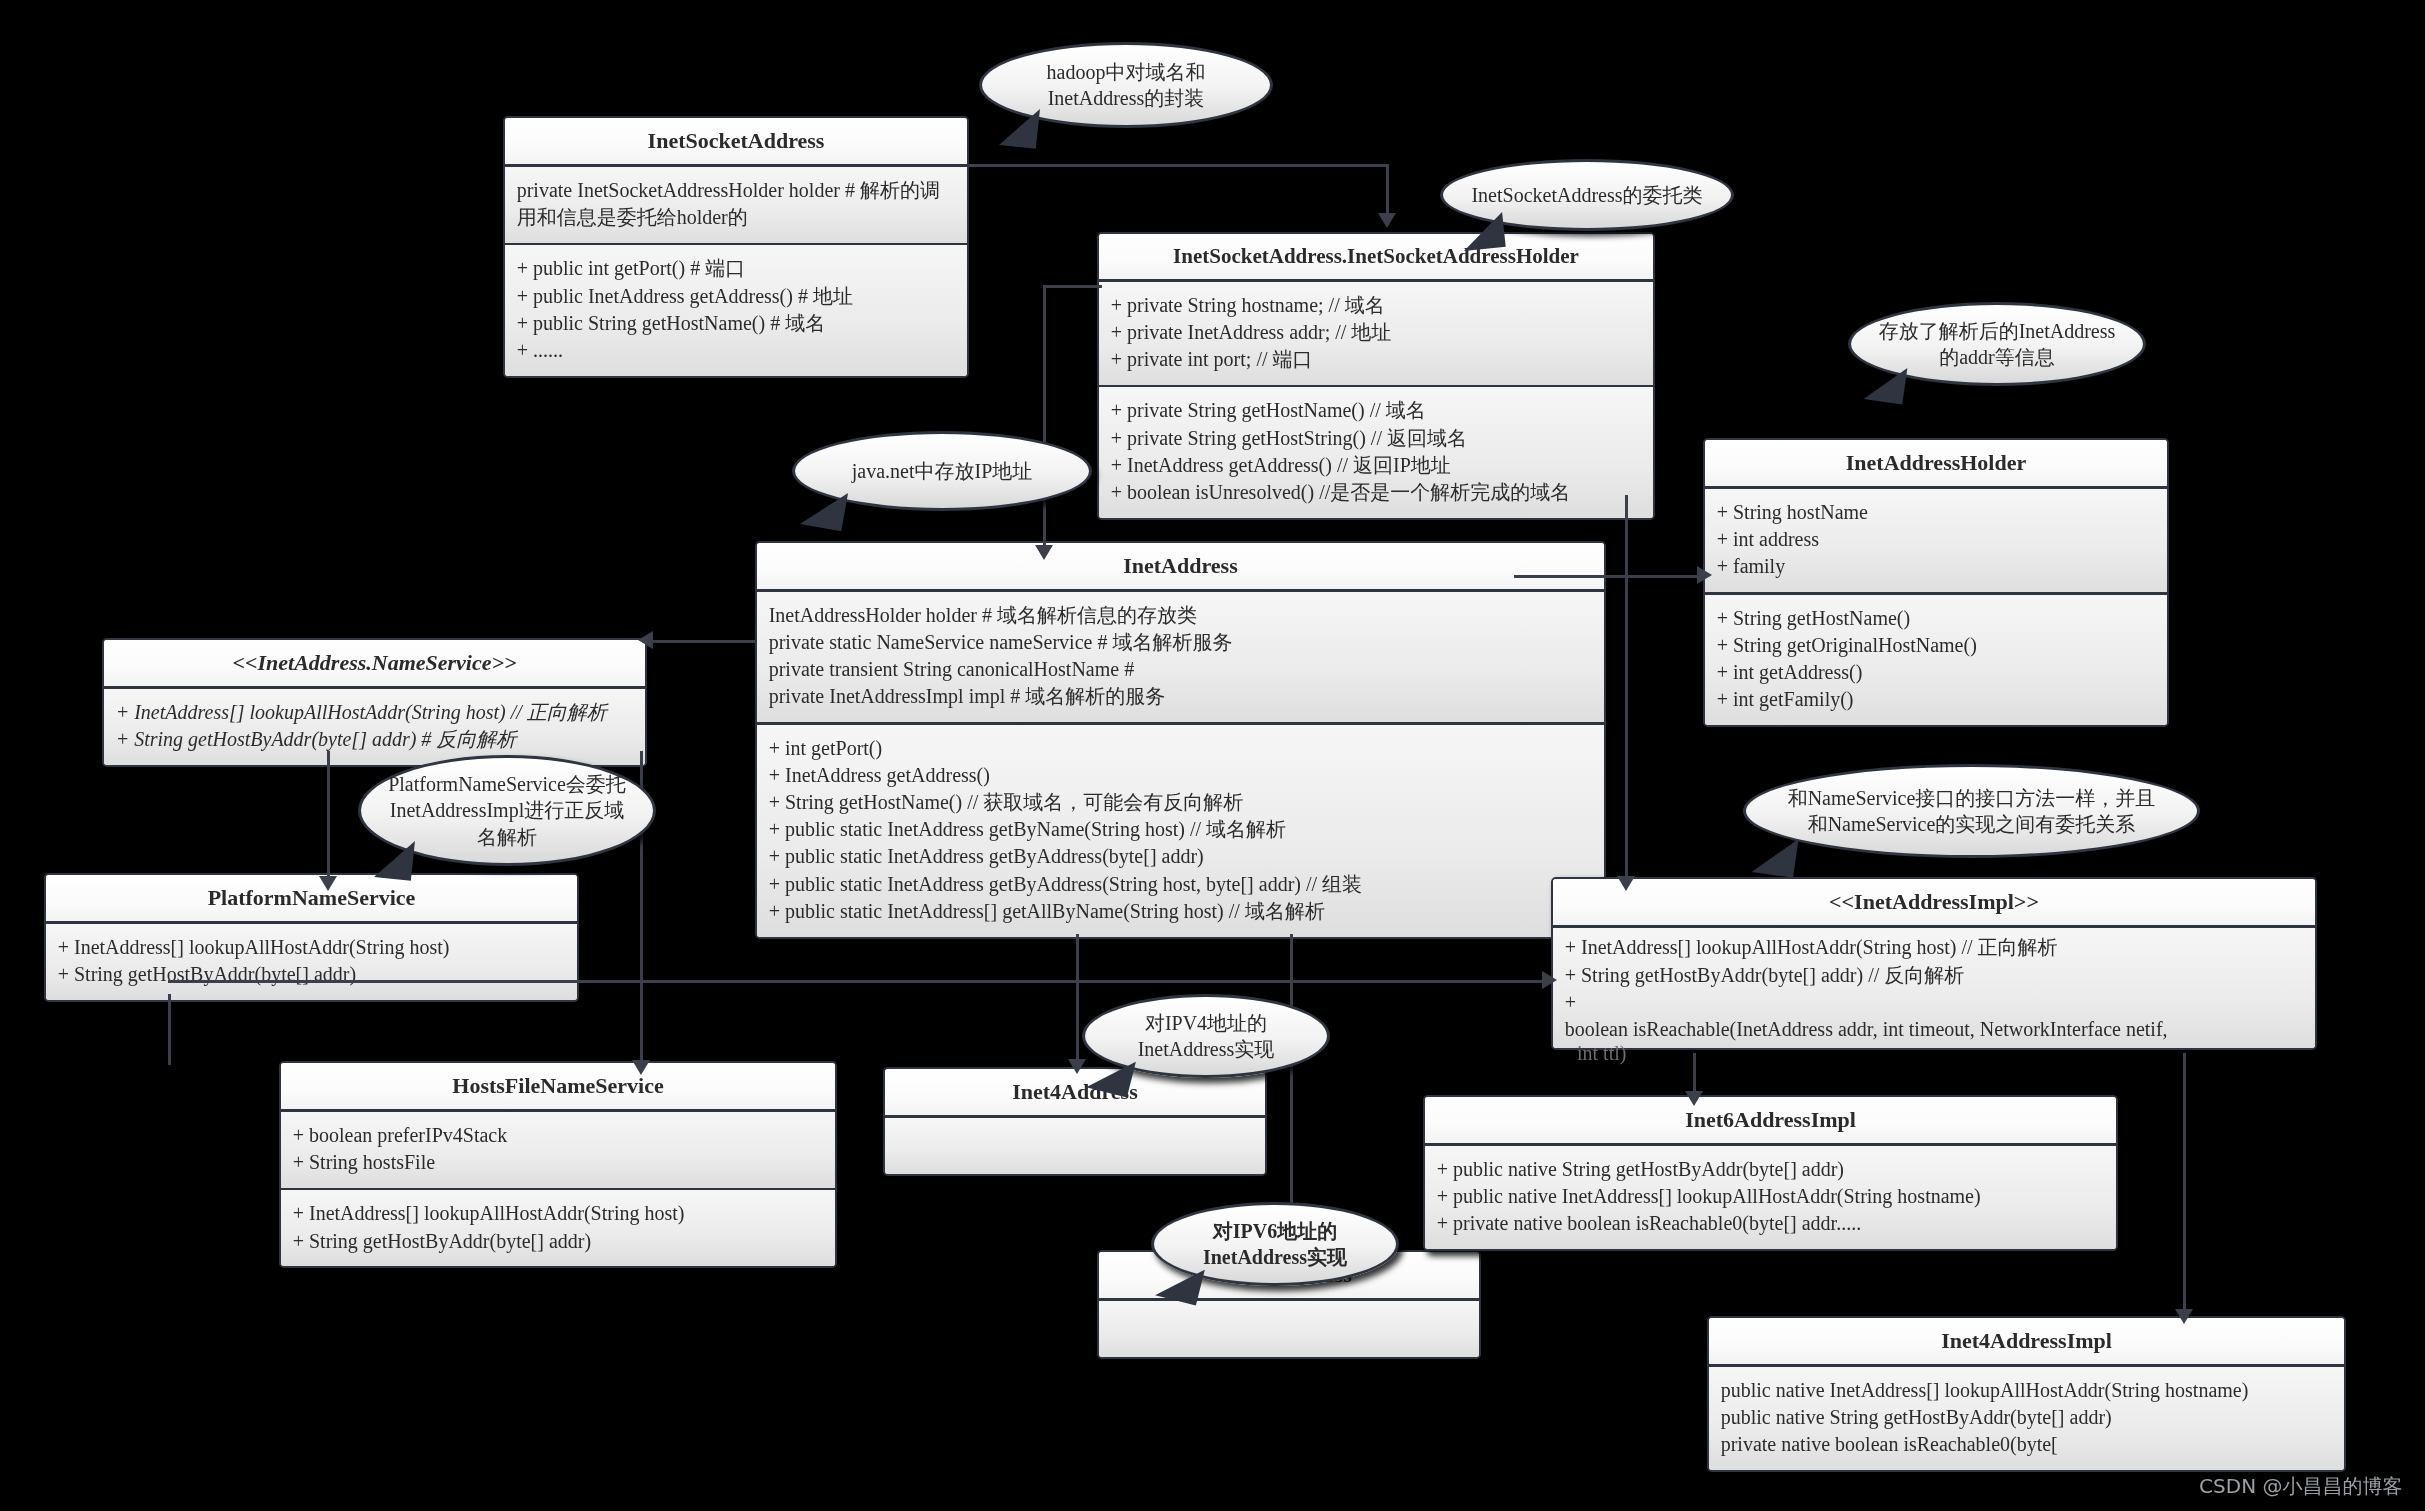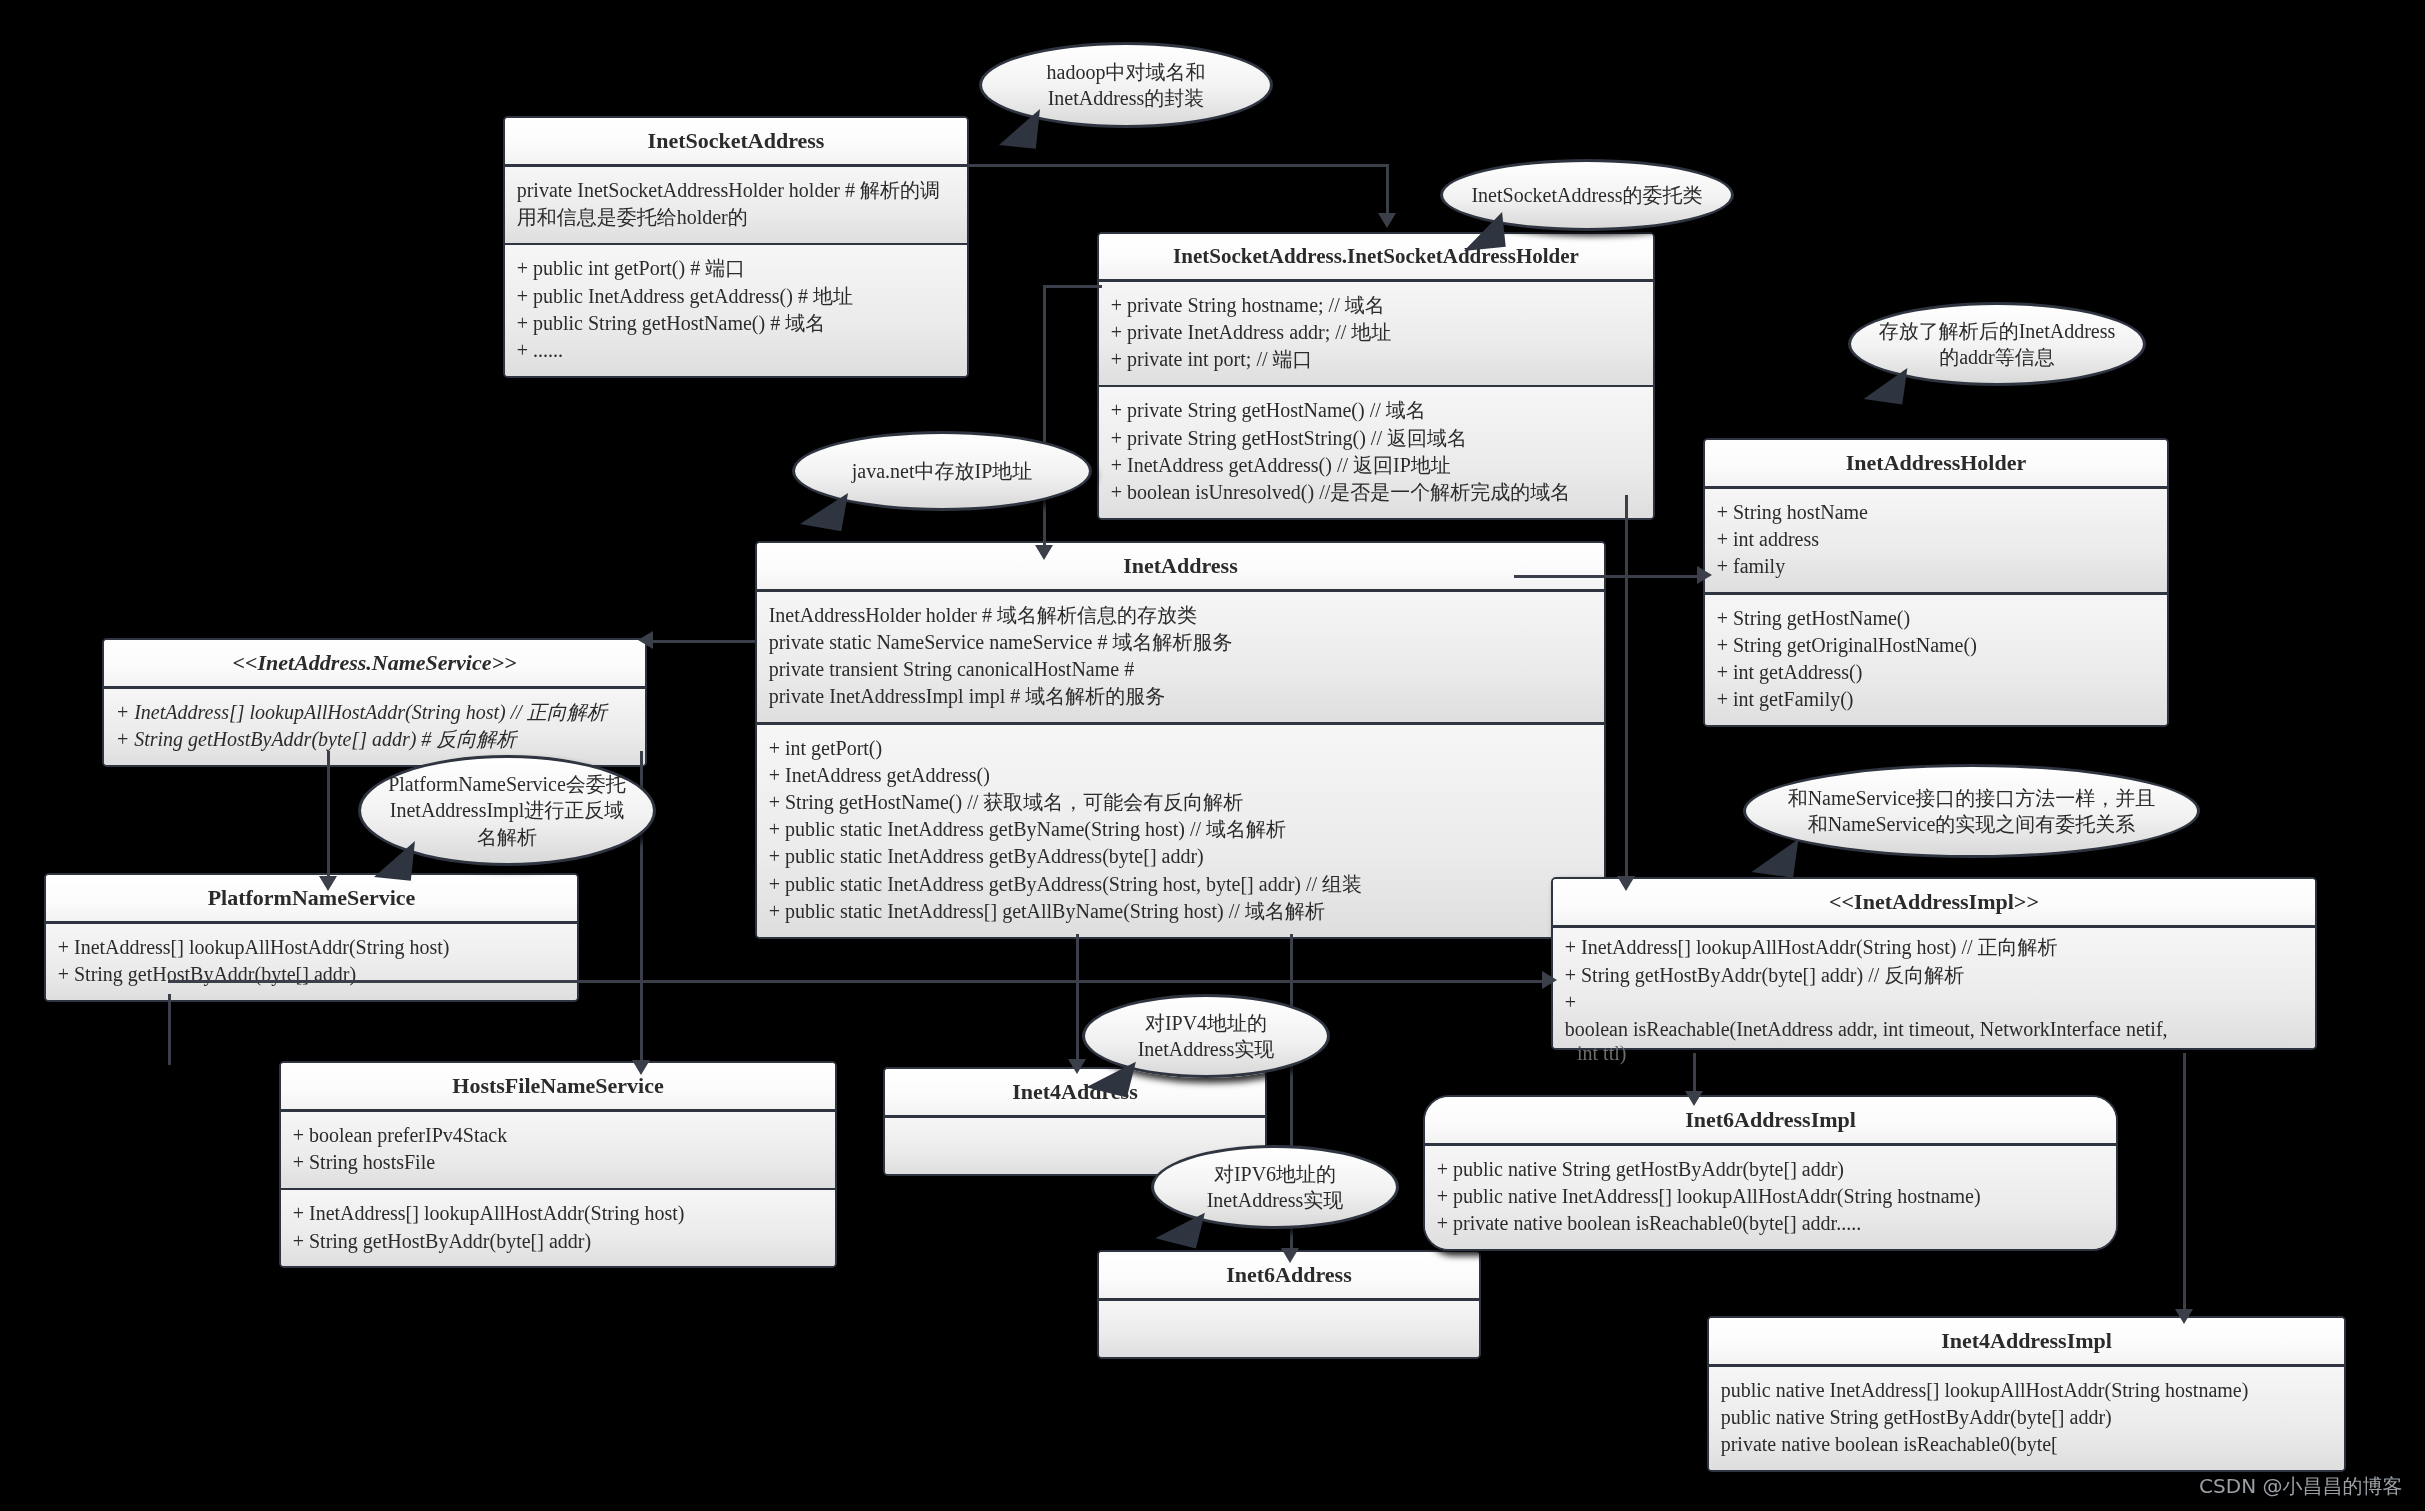--- a/index.html
+++ b/index.html
@@ -278,21 +278,21 @@
     <div class="sep"></div>
     <div class="compartment" style="padding-top:6.7px;padding-bottom:5px;">
       <div class="row">+ InetAddress[] lookupAllHostAddr(String host) // 正向解析</div>
       <div class="row">+ String getHostByAddr(byte[] addr) // 反向解析</div>
       <div class="row">+</div>
       <div class="row">boolean isReachable(InetAddress addr, int timeout, NetworkInterface netif,</div>
     </div>
   </div>
   <div class="overflow-text" style="left:1577px;top:1042px;">int ttl)</div>
 
-  <div class="uml" style="left:1423px;top:1095px;width:695px;border-radius:26px;">
+  <div class="uml" style="left:1423px;top:1095px;width:695px;">
     <div class="title">Inet6AddressImpl</div>
     <div class="sep"></div>
     <div class="compartment">
       <div class="row">+ public native String getHostByAddr(byte[] addr)</div>
       <div class="row">+ public native InetAddress[] lookupAllHostAddr(String hostname)</div>
       <div class="row">+ private native boolean isReachable0(byte[] addr.....</div>
     </div>
   </div>
 
   <div class="uml" style="left:1707px;top:1316px;width:639px;">
@@ -339,21 +339,21 @@
 和NameService的实现之间有委托关系</span>
     <span class="tail" style="left:8.4px;top:69px;border-width:0 0 39px 42px;border-color:transparent transparent #2e3440 transparent;transform:rotate(8deg);"></span>
   </div>
 
   <div class="callout" style="left:1082px;top:994px;width:248px;height:84px;white-space:pre-line;">
     <span>对IPV4地址的
 InetAddress实现</span>
     <span class="tail" style="left:5px;top:59px;border-width:0 0 37px 42px;border-color:transparent transparent #2e3440 transparent;transform:rotate(14deg);"></span>
   </div>
 
-  <div class="callout" style="left:1151px;top:1145px;width:248px;height:84px;white-space:pre-line;">
+  <div class="callout" style="left:1151px;top:1202px;width:248px;height:84px;white-space:pre-line;font-weight:bold;">
     <span>对IPV6地址的
 InetAddress实现</span>
     <span class="tail" style="left:5px;top:59px;border-width:0 0 37px 42px;border-color:transparent transparent #2e3440 transparent;transform:rotate(14deg);"></span>
   </div>
 
   <div class="watermark">CSDN @小昌昌的博客</div>
 
 </div>
 
 

